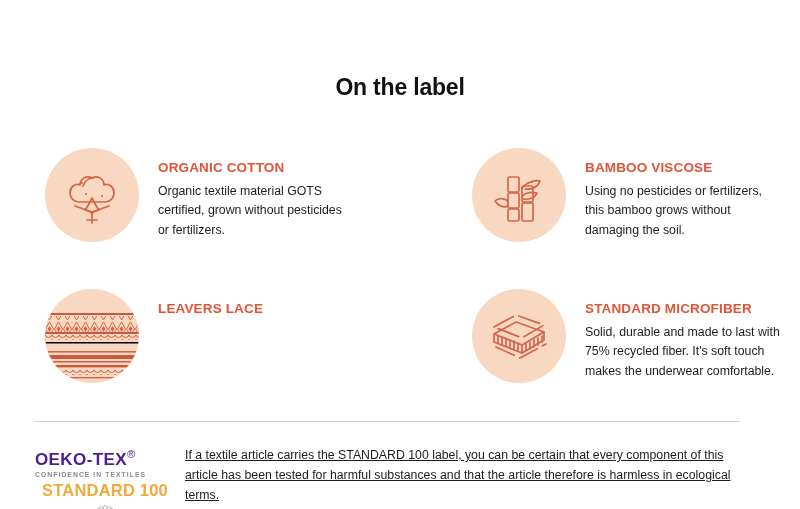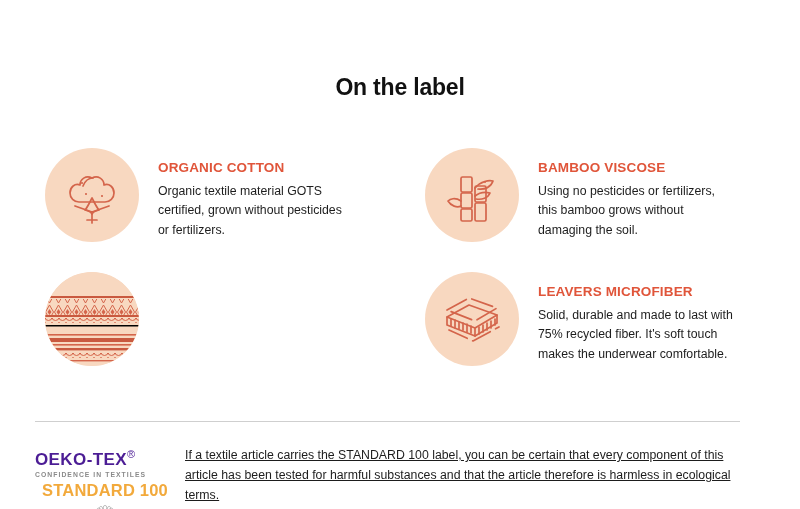--- a/index.html
+++ b/index.html
@@ -38,20 +38,21 @@
     position: absolute;
     top: 112px;
     left: 0;
     width: 636px;
     display: grid;
     grid-template-columns: 380px 380px;
     column-gap: 0px;
     row-gap: 30px;
     padding-left: 45px;
     box-sizing: border-box;
+    gap: 47px;
   }
   .feature {
     display: flex;
     align-items: flex-start;
     gap: 19px;
   }
   .feature-icon {
     flex: 0 0 auto;
     width: 94px;
     height: 94px;
@@ -241,39 +242,40 @@
             <rect x="0" y="62" width="94" height="1.6" fill="#D4654B"></rect>
             <rect x="0" y="66" width="94" height="4" fill="#C9593F"></rect>
             <rect x="0" y="72" width="94" height="1.6" fill="#D4654B"></rect>
             <rect x="0" y="76" width="94" height="2.4" fill="#C9593F"></rect>
             <rect x="0" y="81" width="94" height="5" fill="url(#scallop)"></rect>
             <rect x="0" y="88" width="94" height="1.4" fill="#D4654B"></rect>
           </g>
         </svg>
       </div>
       <div class="feature-body">
+        <div class="feature-title">LEAVERS LACE</div>
       </div>
     </div>
 
     <div class="feature">
       <div class="feature-icon">
         <svg viewBox="0 0 94 94" xmlns="http://www.w3.org/2000/svg">
           <g fill="none" stroke="#D4654B" stroke-width="1.7" stroke-linecap="round" stroke-linejoin="round">
             <path d="M22 38 L44 26 L72 36 L50 49 Z" stroke-dasharray="22 6"></path>
             <path d="M22 45 L44 33 L72 43 L50 56 Z"></path>
             <path d="M22 45 L22 53 L50 64 L50 56"></path>
             <path d="M72 43 L72 51 L50 64"></path>
             <path d="M26 47 L26 54 M30 48 L30 56 M34 50 L34 57 M38 51 L38 58 M42 52 L42 60 M46 54 L46 61"></path>
             <path d="M54 55 L54 62 M58 53 L58 60 M62 51 L62 58 M66 49 L66 56 M70 47 L70 53"></path>
             <path d="M24 58 L48 69 L74 55" stroke-dasharray="20 6"></path>
           </g>
         </svg>
       </div>
       <div class="feature-body">
-        <div class="feature-title">LEAVERS MICROFIBER</div>
+        <div class="feature-title">STANDARD MICROFIBER</div>
         <p class="feature-text">Solid, durable and made to last with 75% recycled fiber. It's soft touch makes the underwear comfortable.</p>
       </div>
     </div>
 
   </div>
 
   <div class="divider"></div>
 
   <div class="footer">
     <div class="oeko-logo">

